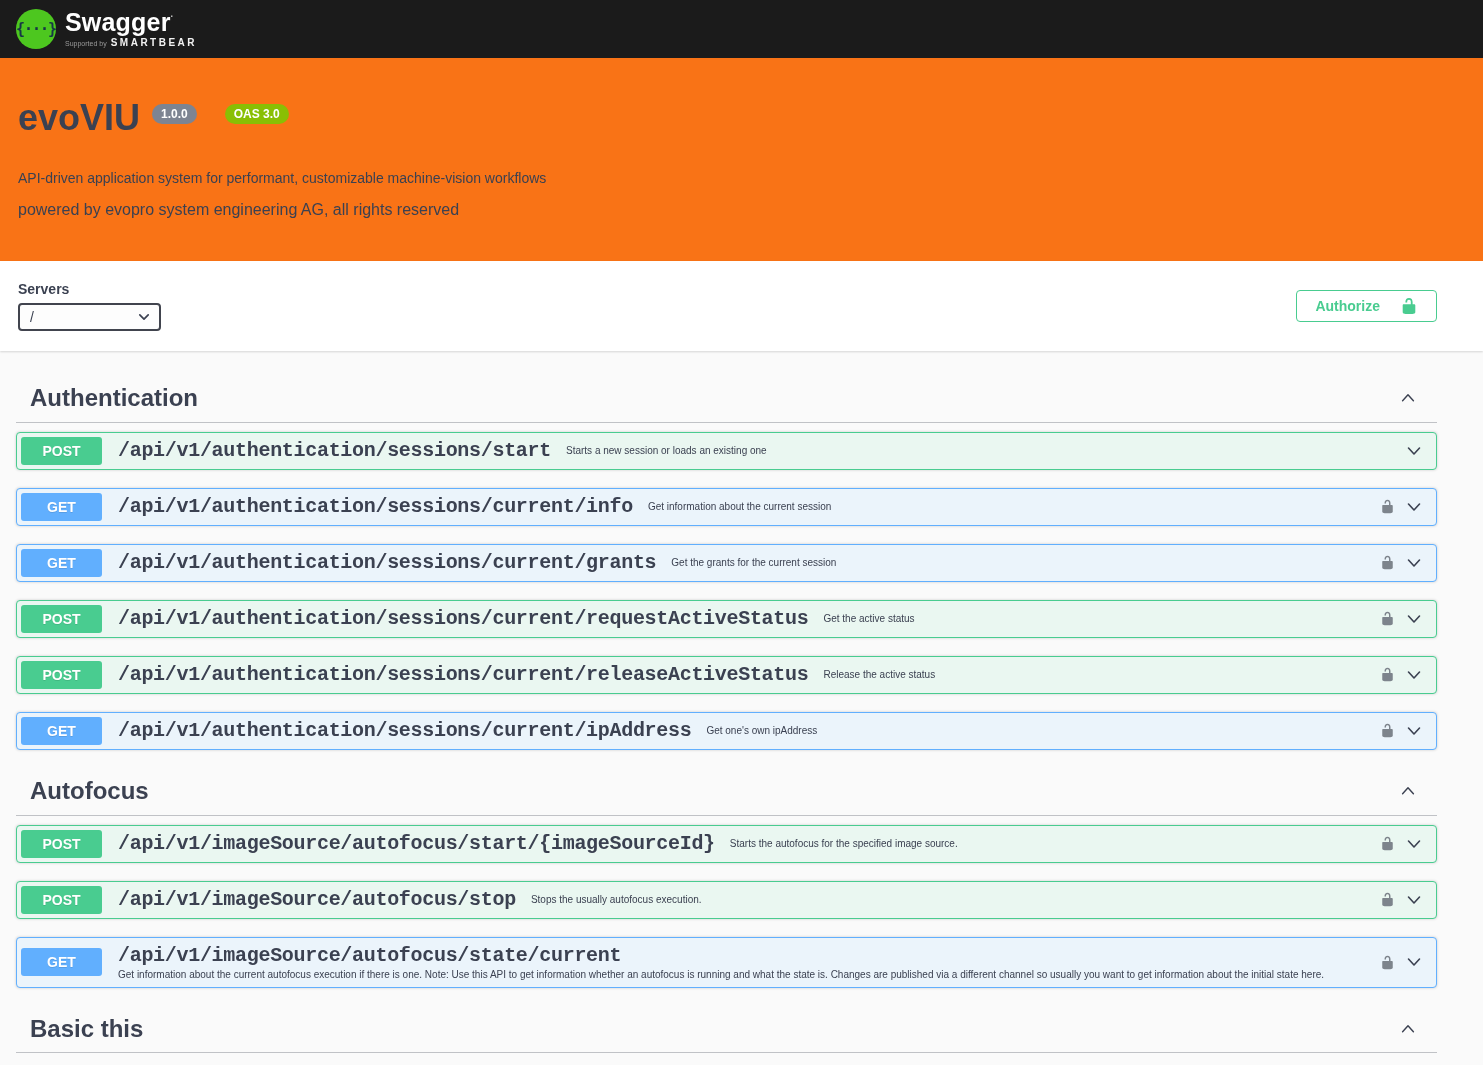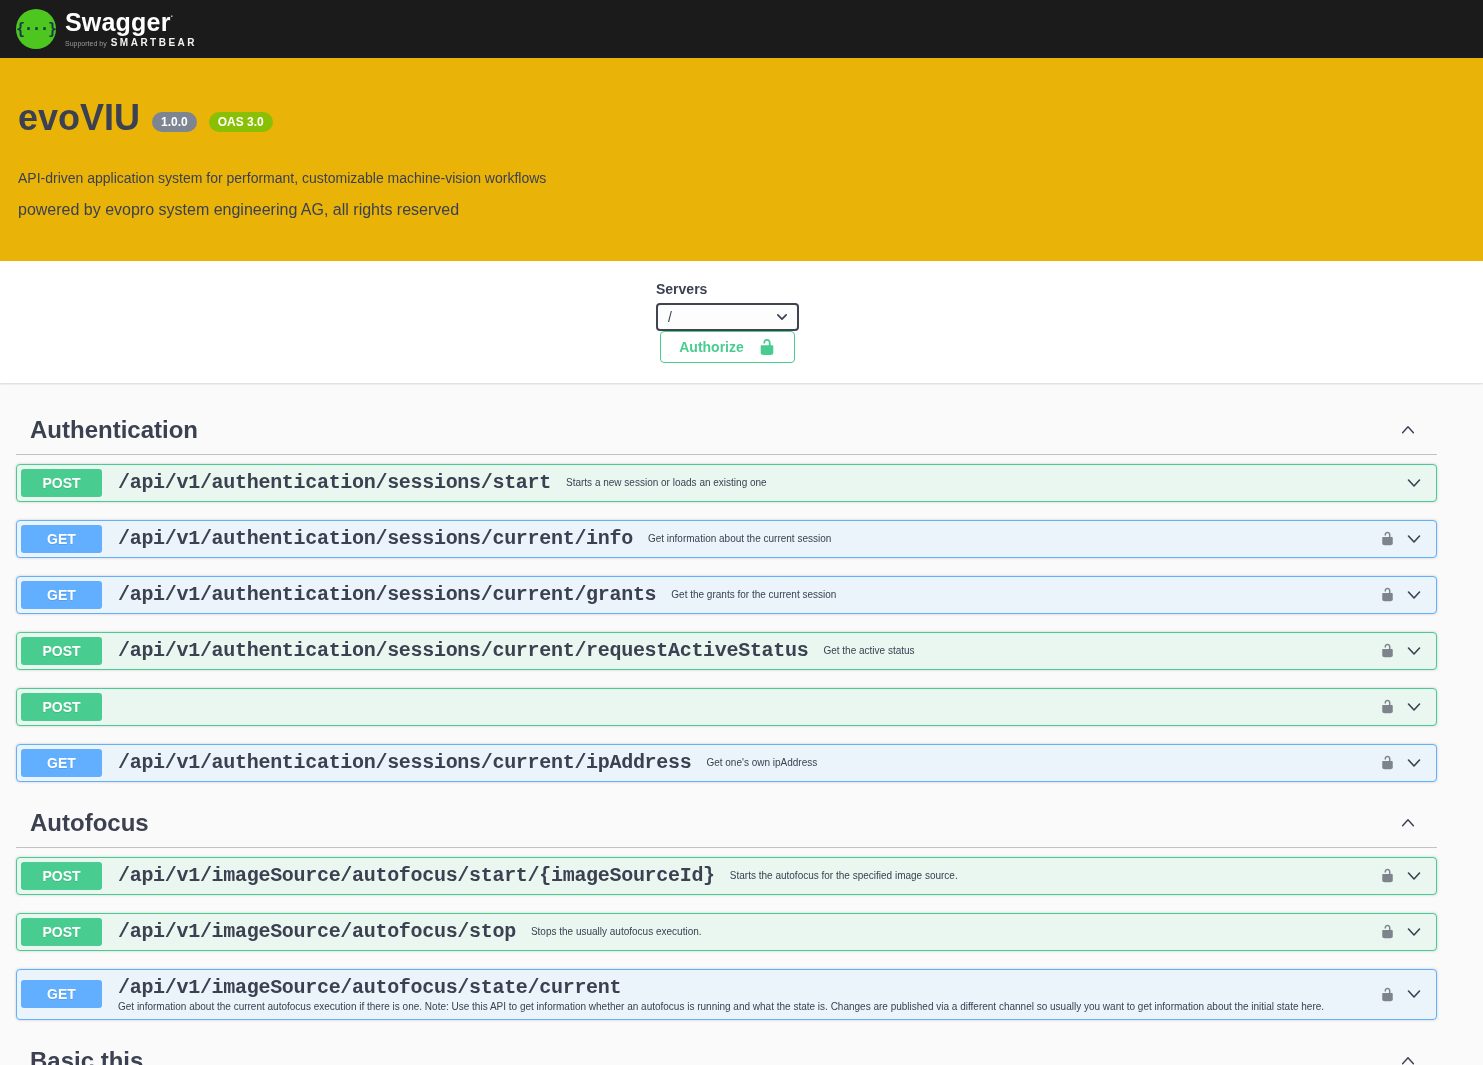--- a/index.html
+++ b/index.html
@@ -39,55 +39,55 @@
     letter-spacing: -1px;
   }
   .logo-text-wrap { display: flex; flex-direction: column; line-height: 1; }
   .logo-brand { color: #ffffff; font-size: 25px; font-weight: 600; letter-spacing: 0.2px; }
   .logo-tm { font-size: 9px; vertical-align: top; color: #cfcfcf; }
   .logo-sub { margin-top: 3px; display: flex; align-items: baseline; gap: 4px; }
   .logo-supported { color: #9a9a9a; font-size: 7px; }
   .logo-smartbear { color: #f2f2f2; font-size: 10px; font-weight: 700; letter-spacing: 2.5px; }
 
   
-  .info-section { background: #eab308; padding: 42px 46px 42px 18px; }
+  .info-section { background: #f97316; padding: 42px 46px 42px 18px; }
   .info-title-row { display: flex; align-items: flex-start; }
   .api-title { font-size: 36px; font-weight: 700; color: var(--text); line-height: 1; }
-  .badges { display: flex; gap: 12px; margin-left: 12px; margin-top: 12px; }
+  .badges { display: flex; gap: 28px; margin-left: 12px; margin-top: 4px; }
   .pill {
     color: #fff; font-size: 12px; font-weight: 700;
     padding: 4px 9px; border-radius: 57px; line-height: 1;
   }
   .pill.version { background: var(--version-badge-bg); }
   .pill.oas { background: var(--oas-badge-bg); }
   .api-desc-1 { margin-top: 34px; font-size: 14px; color: var(--text); padding-left: 0; }
   .api-desc-2 { margin-top: 15px; font-size: 16px; color: var(--text); }
 
   
   .scheme-container {
     background: #ffffff;
     box-shadow: 0 1px 2px 0 rgba(0,0,0,0.15);
     padding: 20px 46px 20px 18px;
-    display: flex; align-items: center; justify-content: space-between; flex-direction: column;
+    display: flex; align-items: center; justify-content: space-between;
   }
   .servers-label { font-size: 14px; font-weight: 700; color: var(--text); margin-bottom: 6px; }
   .select-wrap { position: relative; width: 143px; }
   select.servers-select {
     -webkit-appearance: none; appearance: none;
     width: 143px; height: 28px;
     border: 2px solid #41444e; border-radius: 4px;
     background: #fdfdfd; color: var(--text);
     font-size: 14px; padding: 0 28px 0 10px;
     font-family: "Liberation Sans", sans-serif;
   }
   .select-caret {
     position: absolute; right: 10px; top: 7px; pointer-events: none;
   }
   .authorize-btn {
-    display: flex; align-items: center; gap: 14px;
+    display: flex; align-items: center; gap: 20px;
     background: transparent; cursor: pointer;
     border: 1px solid var(--post-color); border-radius: 4px;
     color: var(--post-color); font-weight: 700; font-size: 14px;
     padding: 6px 18px; line-height: 1.15;
     font-family: "Liberation Sans", sans-serif;
   }
 
   
   .operations { padding: 14px 46px 0 16px; }
   .opblock-tag {
@@ -275,20 +275,24 @@
             <polyline points="4.5,7 10,13 15.5,7" fill="none" stroke="#3b4151" stroke-width="1.6" stroke-linecap="round" stroke-linejoin="round"></polyline>
           </svg>
         </button>
       </span>
     </div>
   </div>
 
   <div class="opblock post">
     <div class="opblock-summary">
       <span class="method-badge">POST</span>
+      <span class="op-main">
+        <span class="op-path">/api/v1/authentication/sessions/current/releaseActiveStatus</span>
+        <span class="op-summary-text">Release the active status</span>
+      </span>
       <span class="op-right">
         <button class="lock-btn">
           <svg width="15" height="15" viewBox="0 0 20 20" fill="#7d848c">
             <path d="M15.8 8H14V5.6C14 2.703 12.665 1 10 1 7.334 1 6 2.703 6 5.6V6h2v-.801C8 3.754 8.797 3 10 3c1.203 0 2 .754 2 2.199V8H4c-.553 0-1 .646-1 1.199V17c0 .549.428 1.139.951 1.307l1.197.387C5.672 18.861 6.55 19 7.1 19h5.8c.549 0 1.428-.139 1.951-.307l1.196-.387c.524-.167.953-.757.953-1.306V9.199C17 8.646 16.352 8 15.8 8z"></path>
           </svg>
         </button>
         <button class="expand-btn">
           <svg width="20" height="20" viewBox="0 0 20 20">
             <polyline points="4.5,7 10,13 15.5,7" fill="none" stroke="#3b4151" stroke-width="1.6" stroke-linecap="round" stroke-linejoin="round"></polyline>
           </svg>

